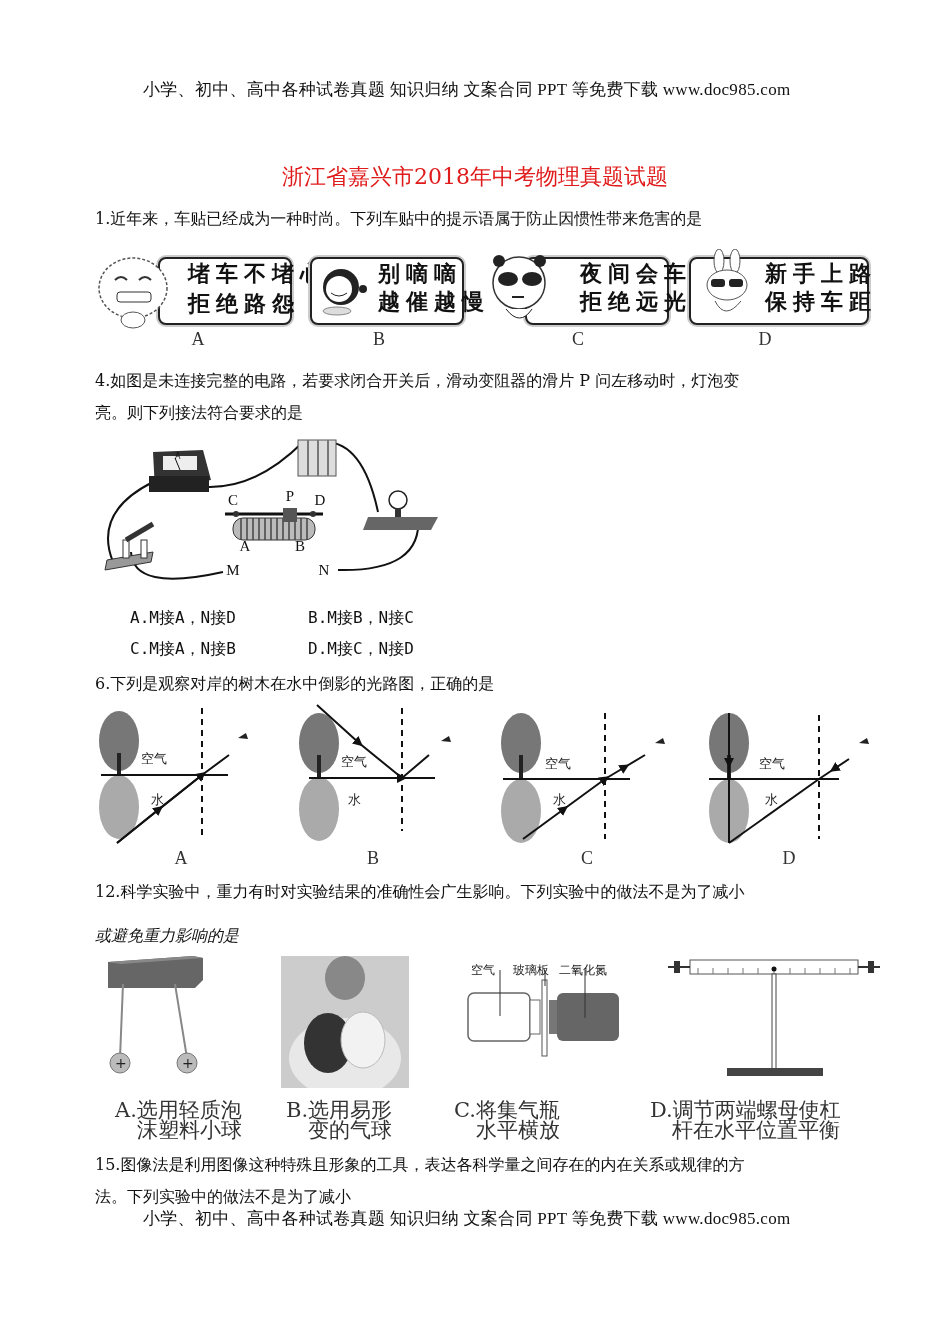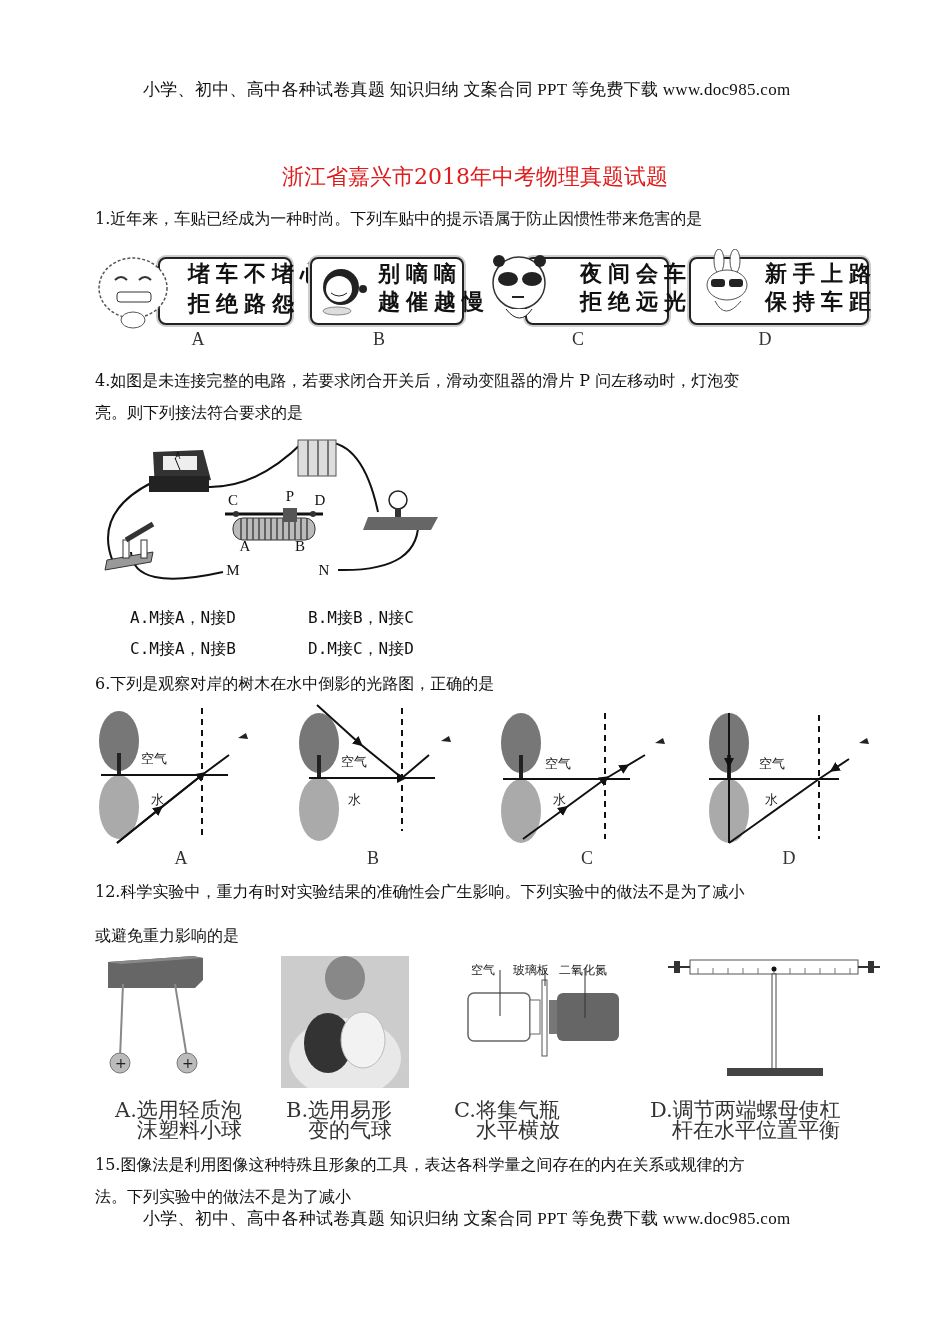--- a/index.html
+++ b/index.html
@@ -225,21 +225,21 @@
   <div class="abs smalllab" style="left:452px;top:52px;font-size:13px;">空气</div>
   <div class="abs smalllab" style="left:460px;top:88px;font-size:13px;">水</div>
   <div class="abs lab" style="left:484px;top:145px;width:20px;">C</div>
 
   <div class="abs smalllab" style="left:666px;top:52px;font-size:13px;">空气</div>
   <div class="abs smalllab" style="left:672px;top:88px;font-size:13px;">水</div>
   <div class="abs lab" style="left:686px;top:145px;width:20px;">D</div>
 </div>
 
 <div class="abs q" style="left:95px;top:876px;">12.科学实验中，重力有时对实验结果的准确性会广生影响。下列实验中的做法不是为了减小</div>
-<div class="abs q" style="left:95px;top:920px;">或避免重力影响的是</div>
+<div class="abs q" style="left:95px;top:920px;font-style:italic;">或避免重力影响的是</div>
 
 <div class="abs" style="left:93px;top:948px;width:790px;height:195px;">
   <svg width="790" height="140" class="abs" style="left:0;top:0;">
 
     <g>
       <polygon points="15,14 100,8 110,10 110,32 102,40 15,40" fill="#666"></polygon>
       <polygon points="15,14 100,8 110,10 28,16" fill="#888"></polygon>
       <line x1="30" y1="36" x2="27" y2="110" stroke="#888" stroke-width="2"></line>
       <line x1="82" y1="36" x2="94" y2="110" stroke="#888" stroke-width="2"></line>
       <circle cx="27" cy="115" r="10" fill="#bbb" stroke="#777"></circle>

